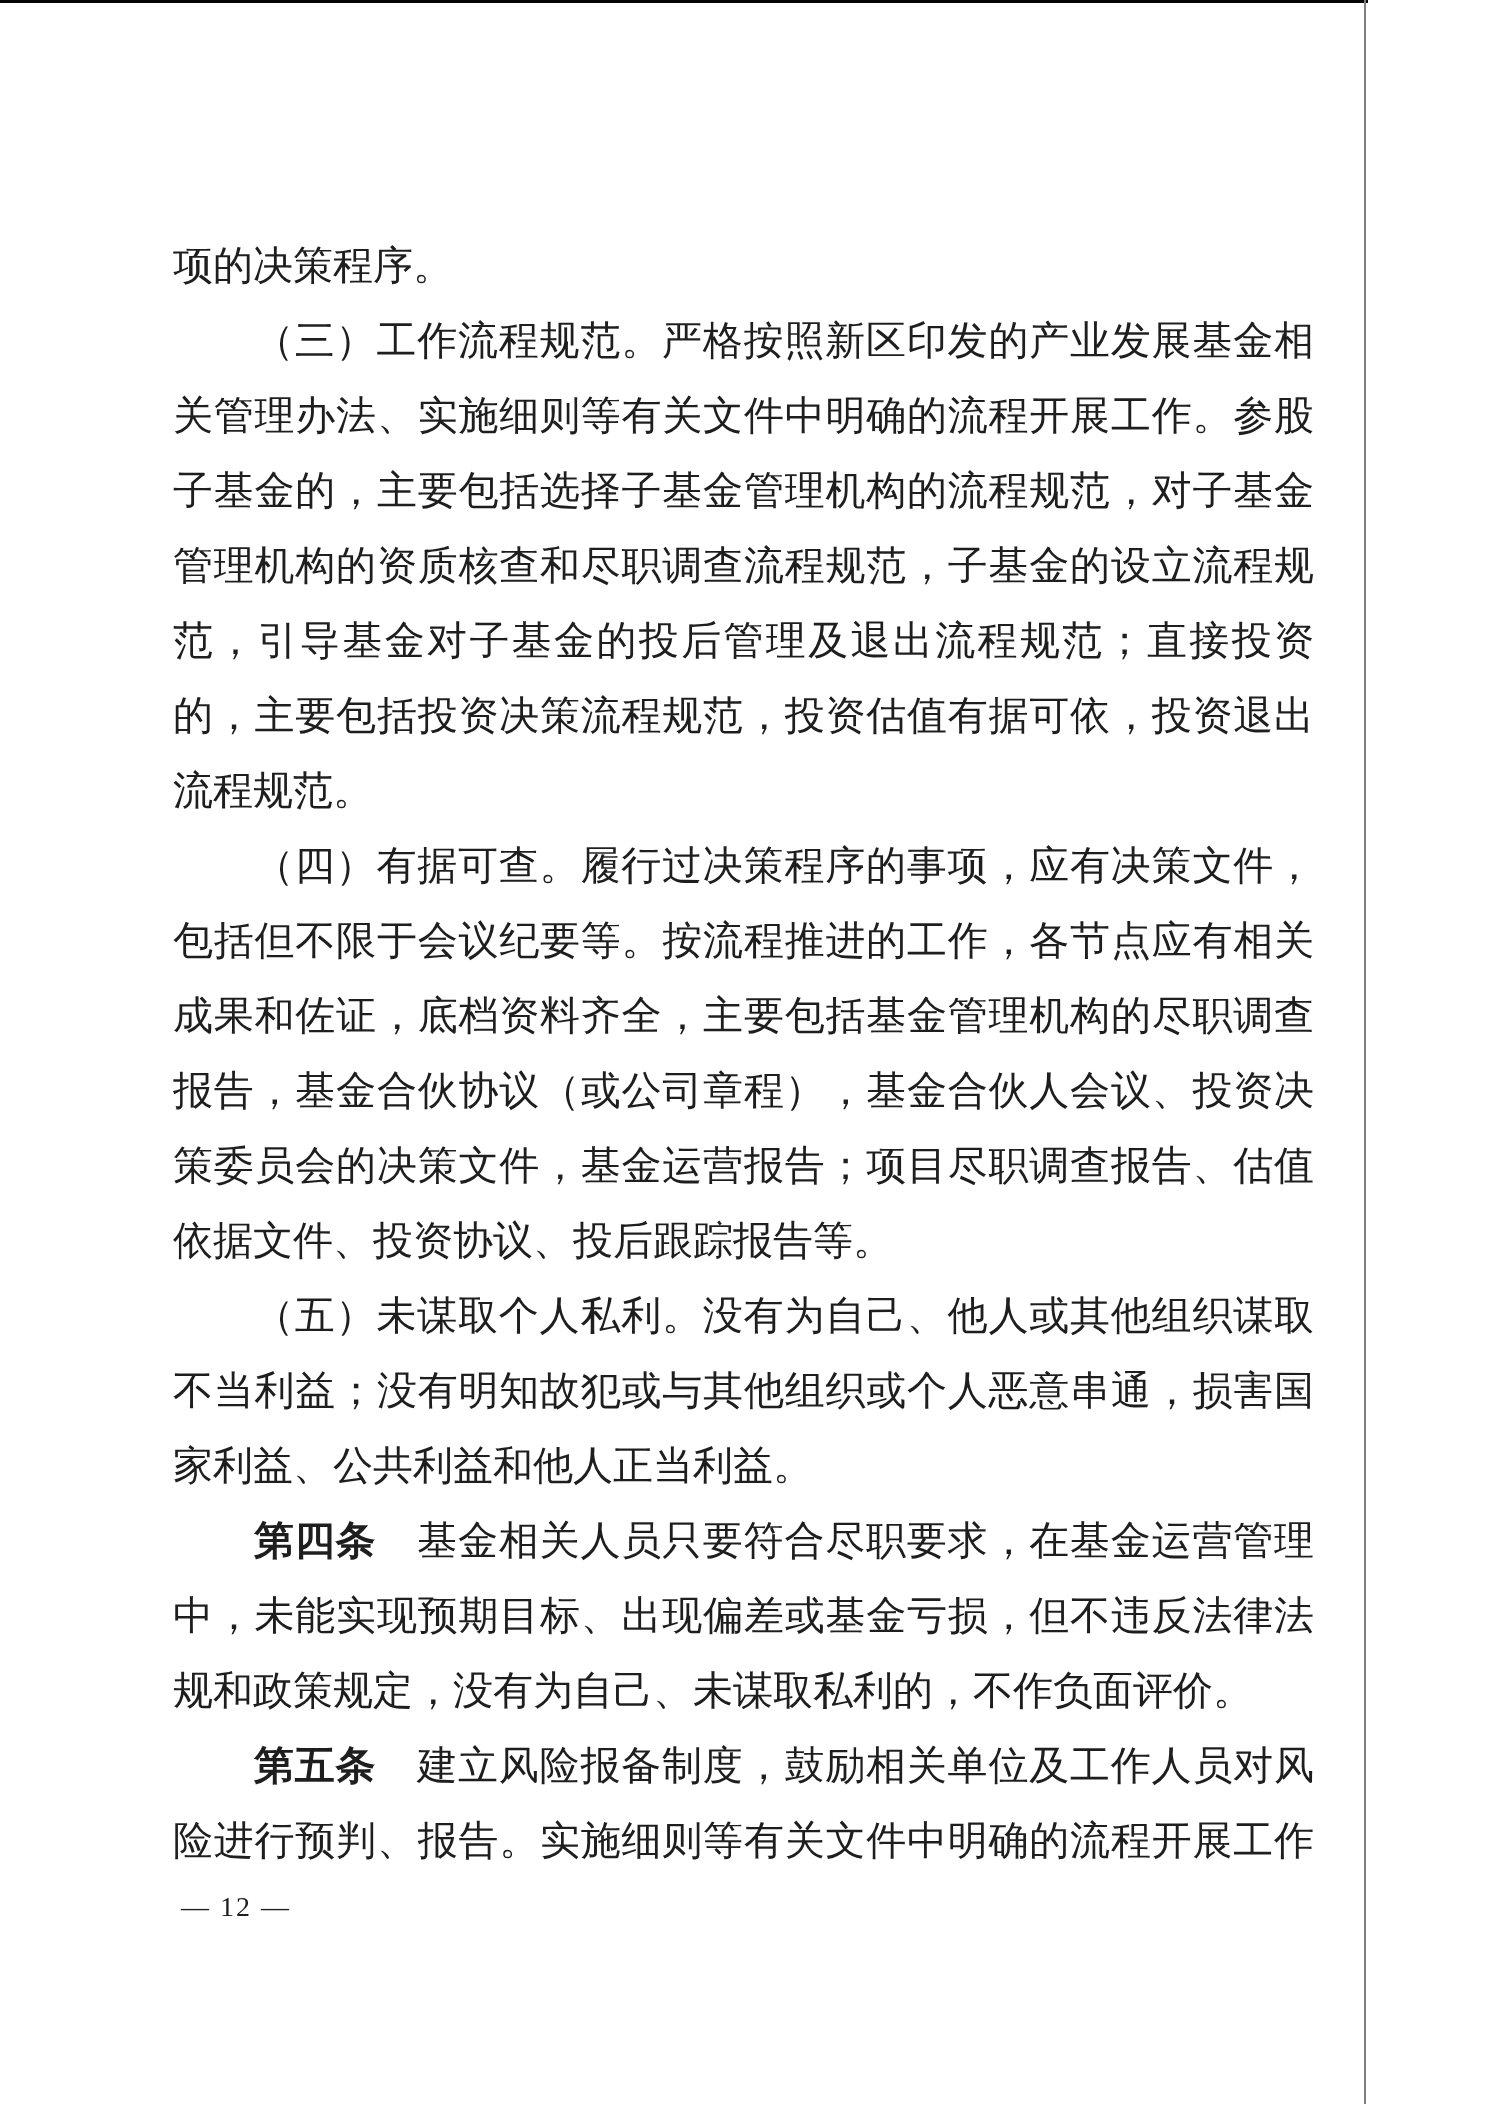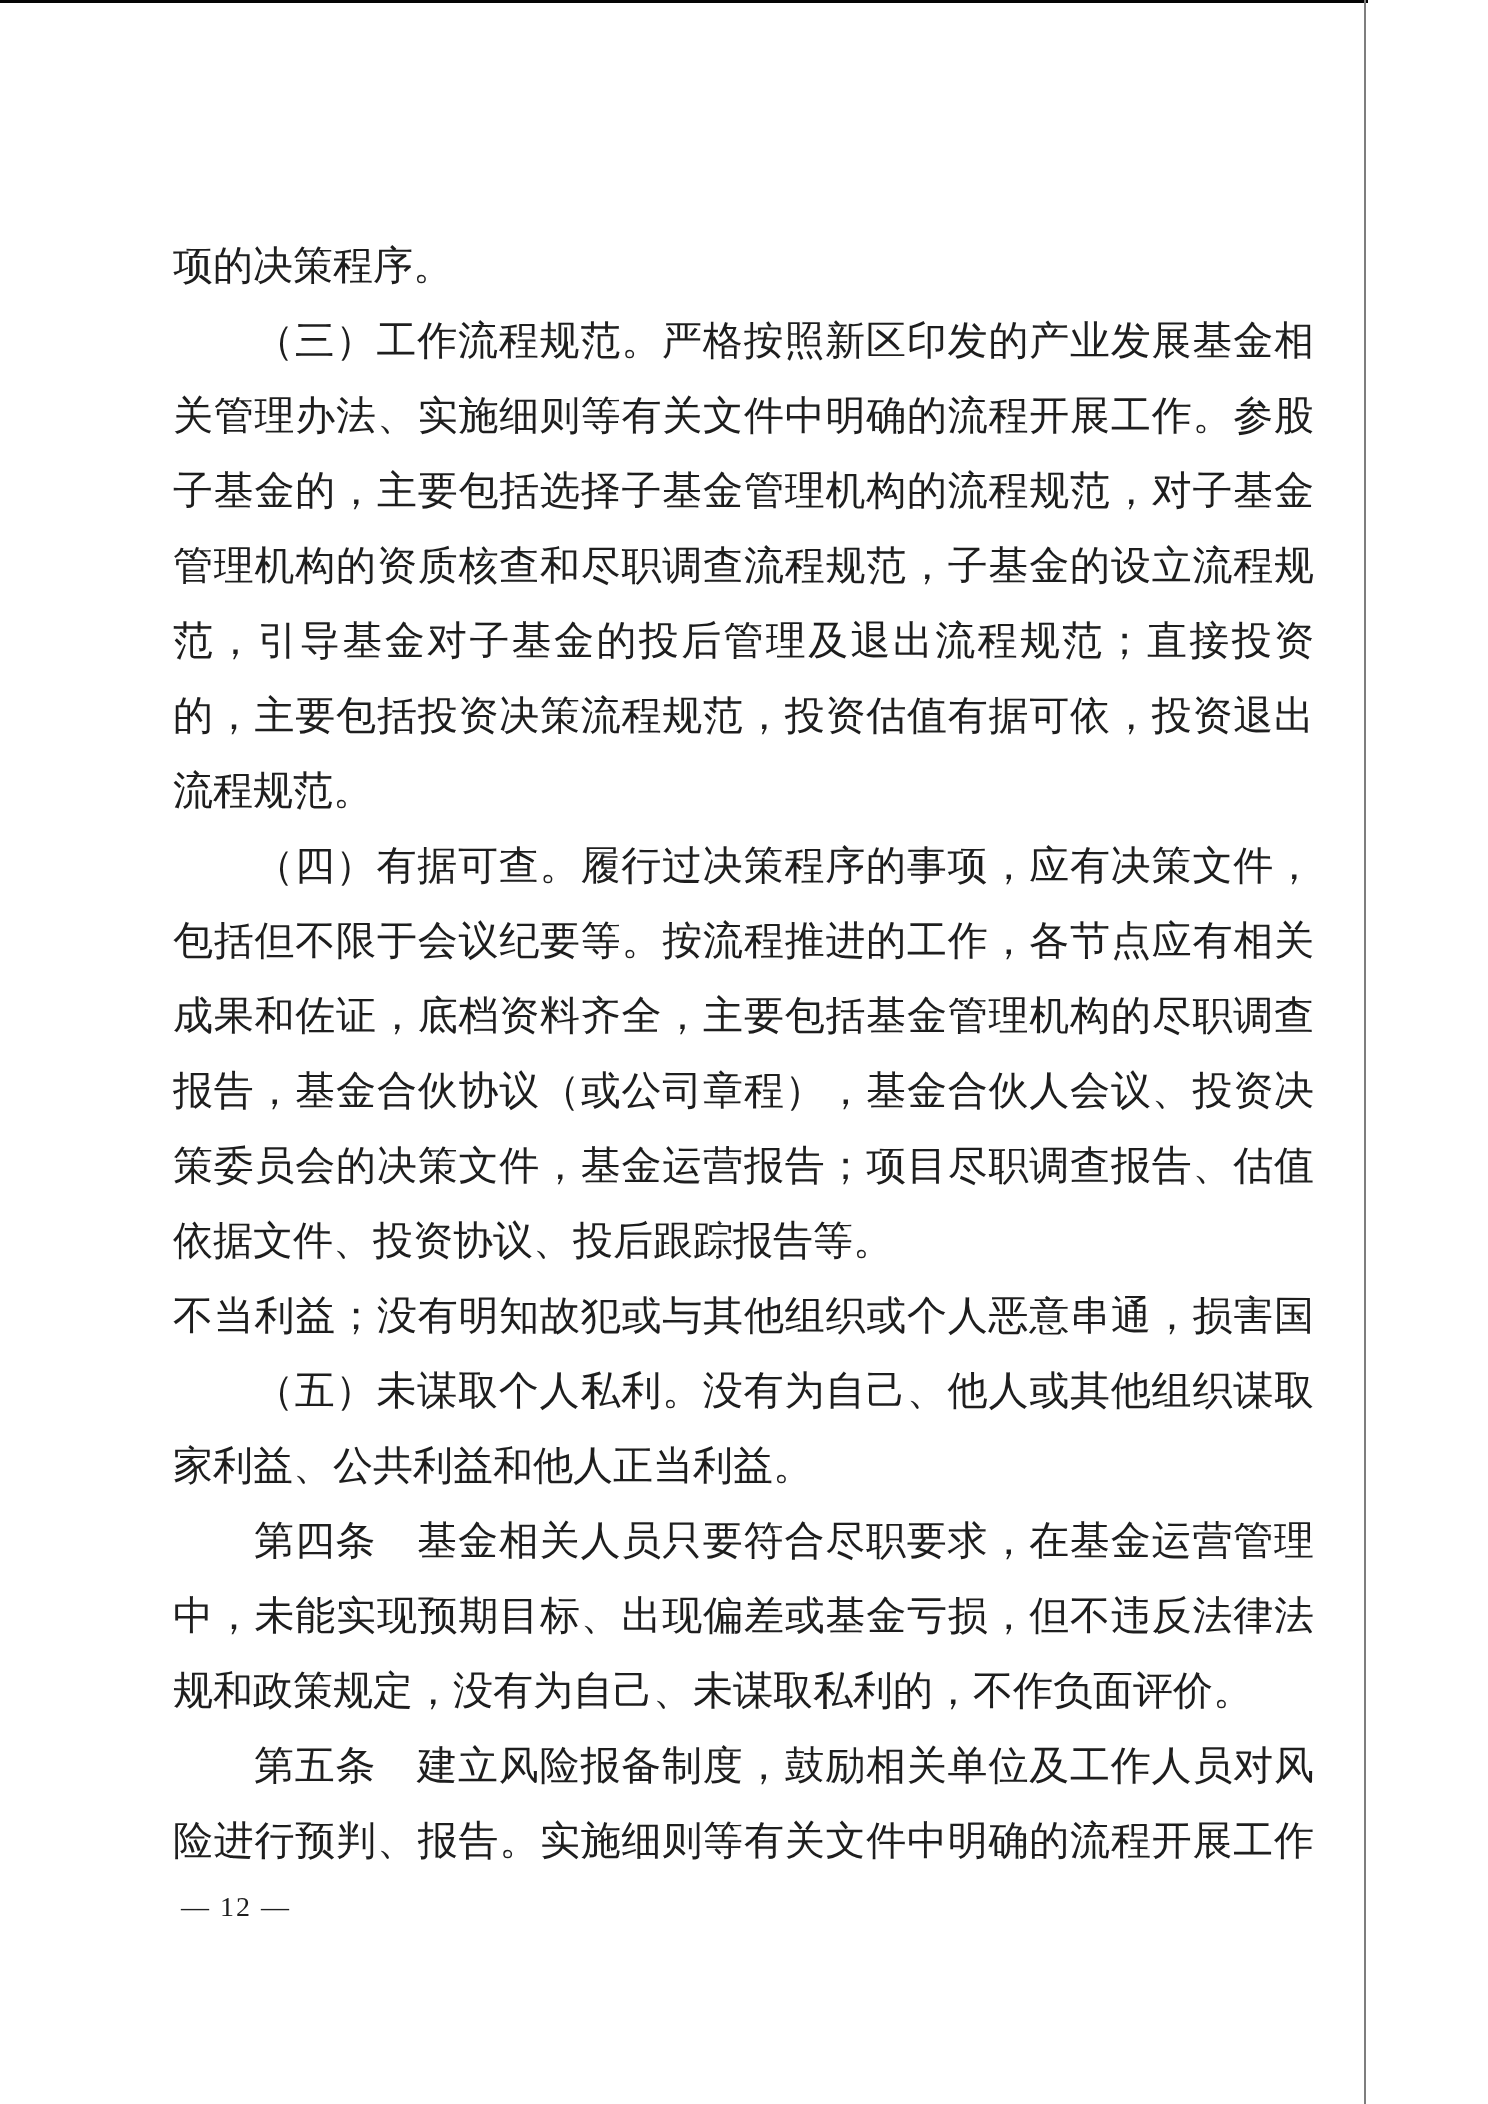--- a/index.html
+++ b/index.html
@@ -41,21 +41,21 @@
     text-align: justify;
     text-justify: inter-character;
   }
   .line.full {
     text-align-last: justify;
   }
   .line.indent {
     text-indent: 81px;
   }
   .line b {
-    font-weight: 400;
+    font-weight: 700;
   }
   .footer {
     position: absolute;
     left: 181px;
     top: 1886px;
     font-size: 28px;
     line-height: 42px;
     letter-spacing: 2px;
     color: var(--text, #1e1e1e);
   }
@@ -75,22 +75,22 @@
       <div class="line full">管理机构的资质核查和尽职调查流程规范，子基金的设立流程规</div>
       <div class="line full">范，引导基金对子基金的投后管理及退出流程规范；直接投资</div>
       <div class="line full">的，主要包括投资决策流程规范，投资估值有据可依，投资退出</div>
       <div class="line">流程规范。</div>
       <div class="line full indent">（四）有据可查。履行过决策程序的事项，应有决策文件，</div>
       <div class="line full">包括但不限于会议纪要等。按流程推进的工作，各节点应有相关</div>
       <div class="line full">成果和佐证，底档资料齐全，主要包括基金管理机构的尽职调查</div>
       <div class="line full">报告，基金合伙协议（或公司章程），基金合伙人会议、投资决</div>
       <div class="line full">策委员会的决策文件，基金运营报告；项目尽职调查报告、估值</div>
       <div class="line">依据文件、投资协议、投后跟踪报告等。</div>
+      <div class="line full indent">（五）未谋取个人私利。没有为自己、他人或其他组织谋取</div>
       <div class="line full">不当利益；没有明知故犯或与其他组织或个人恶意串通，损害国</div>
-      <div class="line full indent">（五）未谋取个人私利。没有为自己、他人或其他组织谋取</div>
       <div class="line">家利益、公共利益和他人正当利益。</div>
       <div class="line full indent"><b>第四条</b>　基金相关人员只要符合尽职要求，在基金运营管理</div>
       <div class="line full">中，未能实现预期目标、出现偏差或基金亏损，但不违反法律法</div>
       <div class="line">规和政策规定，没有为自己、未谋取私利的，不作负面评价。</div>
       <div class="line full indent"><b>第五条</b>　建立风险报备制度，鼓励相关单位及工作人员对风</div>
       <div class="line full">险进行预判、报告。实施细则等有关文件中明确的流程开展工作</div>
     </div>
 
   <div class="footer">— 12 —</div>
 </div>

